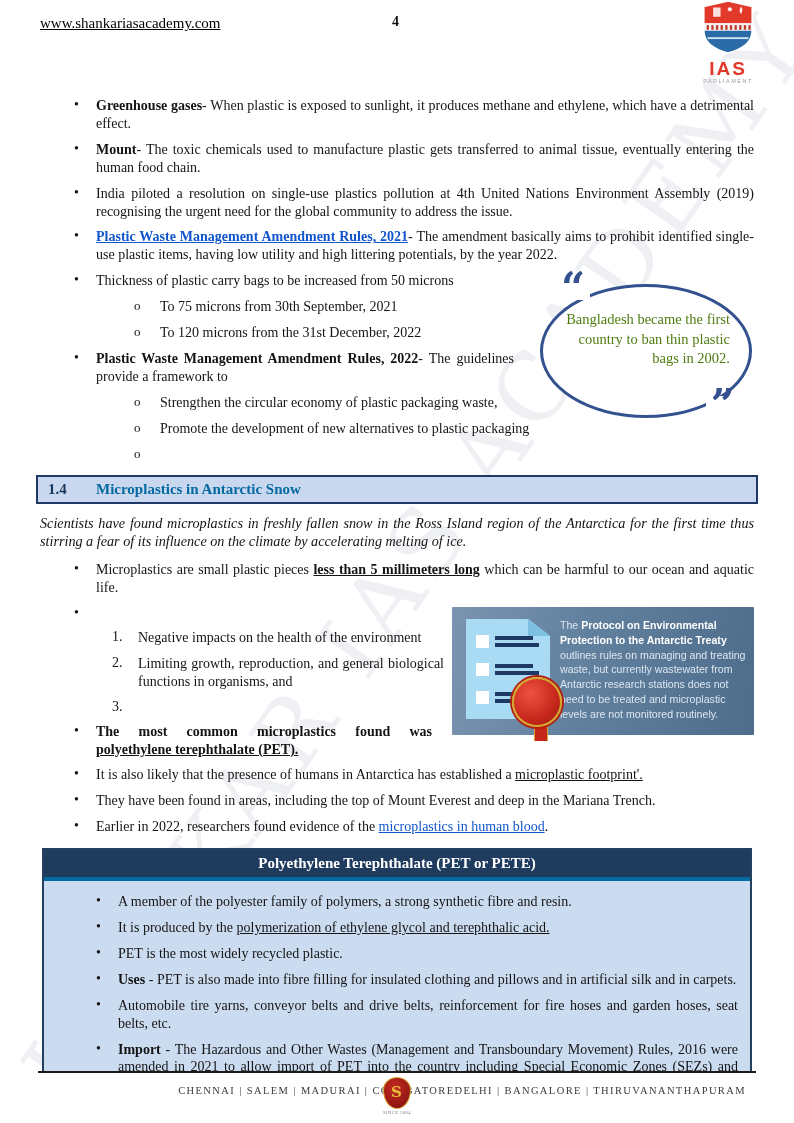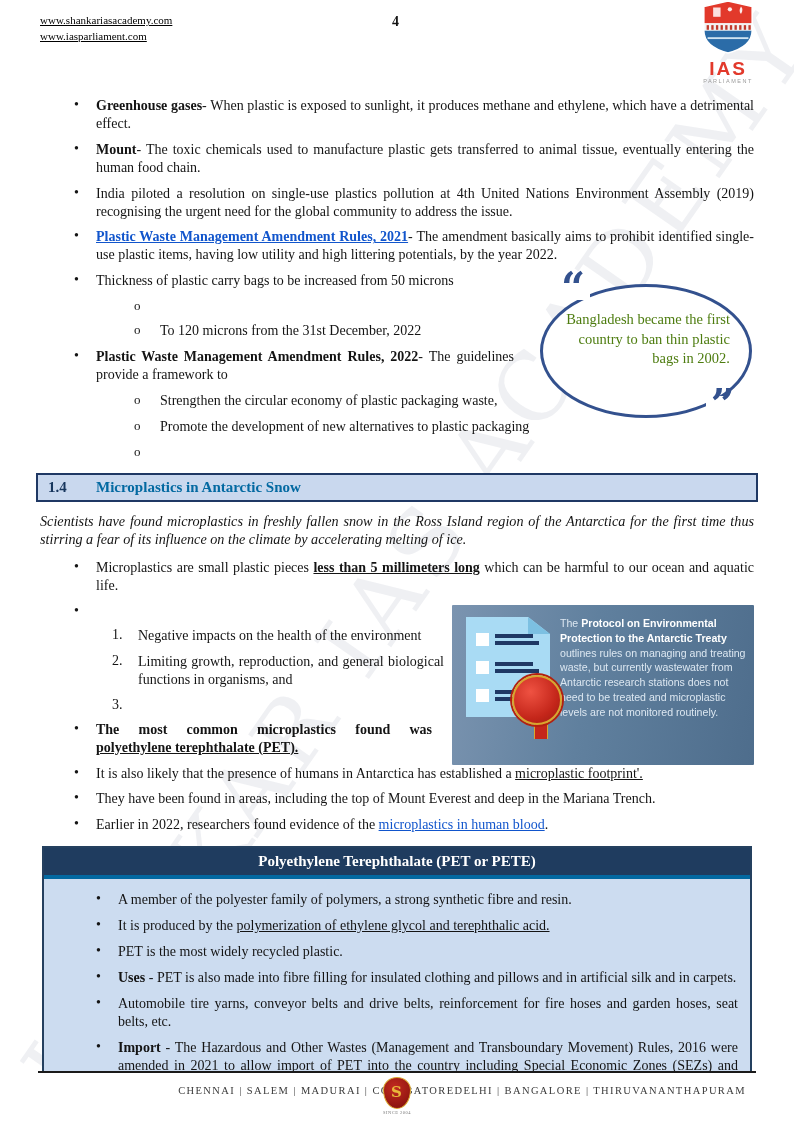--- a/index.html
+++ b/index.html
@@ -5,21 +5,21 @@
   html,body{margin:0;padding:0;background:#fff;}
   .page{position:relative;width:794px;height:1123px;background:#fff;overflow:hidden;
         font-family:"Liberation Serif",serif;color:#141414;}
   .watermark{position:absolute;left:50%;top:52%;transform:translate(-50%,-50%) rotate(-55deg);
         font-size:92px;letter-spacing:8px;white-space:nowrap;color:rgba(120,132,155,0.12);
         font-family:"DejaVu Serif",serif;z-index:0;pointer-events:none;}
   .content{position:relative;z-index:1;padding:0 40px;}
 
   
   .hdr{position:relative;padding-top:13px;height:76px;}
-  .hlinks{font-size:11px;line-height:1.45;}
+  .hlinks{font-size:15px;line-height:1.45;}
   .hlink{display:block;color:#000;text-decoration:underline;cursor:pointer;}
   .pageno{position:absolute;left:352px;top:14px;font-weight:bold;font-size:14px;}
   .logo{position:absolute;right:-6px;top:0;width:64px;text-align:center;}
   .logo-t{color:#e2392b;font-weight:bold;font-size:19px;letter-spacing:2px;line-height:1;
           font-family:"Liberation Sans",sans-serif;margin-top:1px;}
   .logo-s{color:#9a9a9a;font-size:5.5px;letter-spacing:1.5px;font-family:"Liberation Sans",sans-serif;}
 
   
   .li{display:flex;margin:8px 0;}
   .li .mk{flex:none;}
@@ -46,21 +46,21 @@
   .band{display:flex;align-items:center;border:2px solid #1f3864;background:#c9d8ee;
         padding:4px 8px 4px 10px;margin:13px -4px 10px -4px;}
   .band .num{font-weight:bold;color:#17365d;width:48px;font-size:15px;}
   .band .title{font-weight:bold;color:#0369a1;font-size:15px;}
   .intro{font-style:italic;text-align:justify;font-size:14.2px;line-height:1.32;margin:9px 0 10px;}
 
   
   .wrap2{position:relative;min-height:140px;}
   #wrap2-list .li{margin-right:322px;}
   #wrap2-list .li.n1{margin-right:310px;}
-  .infog{position:absolute;right:0;top:2px;width:302px;height:160px;z-index:2;display:flex;
+  .infog{position:absolute;right:0;top:2px;width:302px;height:128px;z-index:2;display:flex;
          background:linear-gradient(100deg,#7b94b0 0%,#60809e 45%,#4e6d8c 100%);
          padding:10px 8px 10px 10px;box-sizing:border-box;border-radius:1px;}
   .doc-icon{position:relative;flex:none;width:84px;height:100px;margin:2px 10px 0 4px;}
   .doc-sheet{position:absolute;inset:0;background:#a9dbf4;
              clip-path:polygon(0 0,74% 0,100% 17%,100% 100%,0 100%);}
   .doc-fold{position:absolute;right:0;top:0;width:22px;height:17px;background:#7cc0e2;
             clip-path:polygon(0 0,100% 100%,0 100%);}
   .doc-row{position:absolute;left:10px;height:14px;}
   .doc-sq{position:absolute;left:0;top:0;width:13px;height:13px;background:#fff;}
   .doc-b1{position:absolute;left:19px;top:1px;width:38px;height:4px;background:#1f3864;}
@@ -97,21 +97,20 @@
 <body>
 
 <div class="page">
   <div class="watermark">SHANKAR IAS ACADEMY</div>
 
   <div class="content">
 
     <div class="hdr">
       <div class="hlinks">
         <span class="hlink">www.shankariasacademy.com</span>
-        <span class="hlink">www.iasparliament.com</span>
       </div>
       <div class="pageno">4</div>
       <div class="logo">
         <svg width="52" height="54" viewBox="0 0 56 58">
           <defs>
               <clipPath id="sh">
                 <path d="M28 1 L54 7 V33 Q54 50 28 57 Q2 50 2 33 V7 Z"></path>
               </clipPath>
             </defs>
           <g clip-path="url(#sh)">
@@ -166,20 +165,21 @@
     <div class="wrap1">
       <div class="bubble">
         <div class="oval"></div>
         <div class="q-open">“</div>
         <div class="q-close">”</div>
         <div class="q-text">Bangladesh became the first country to ban thin plastic bags in 2002.</div>
       </div>
       <div class="list" id="wrap1-list">
           <div class="li s1">
             <span class="mk">o</span>
+            <div class="tx"><span>To 75 microns from 30th September, 2021</span></div>
           </div>
           <div class="li s1">
             <span class="mk">o</span>
             <div class="tx"><span>To 120 microns from the 31st December, 2022</span></div>
           </div>
           <div class="li l0">
             <span class="mk">•</span>
             <div class="tx"><span class="b">Plastic Waste Management Amendment Rules, 2022</span><span>- The guidelines provide a framework to</span></div>
           </div>
           <div class="li s1">

